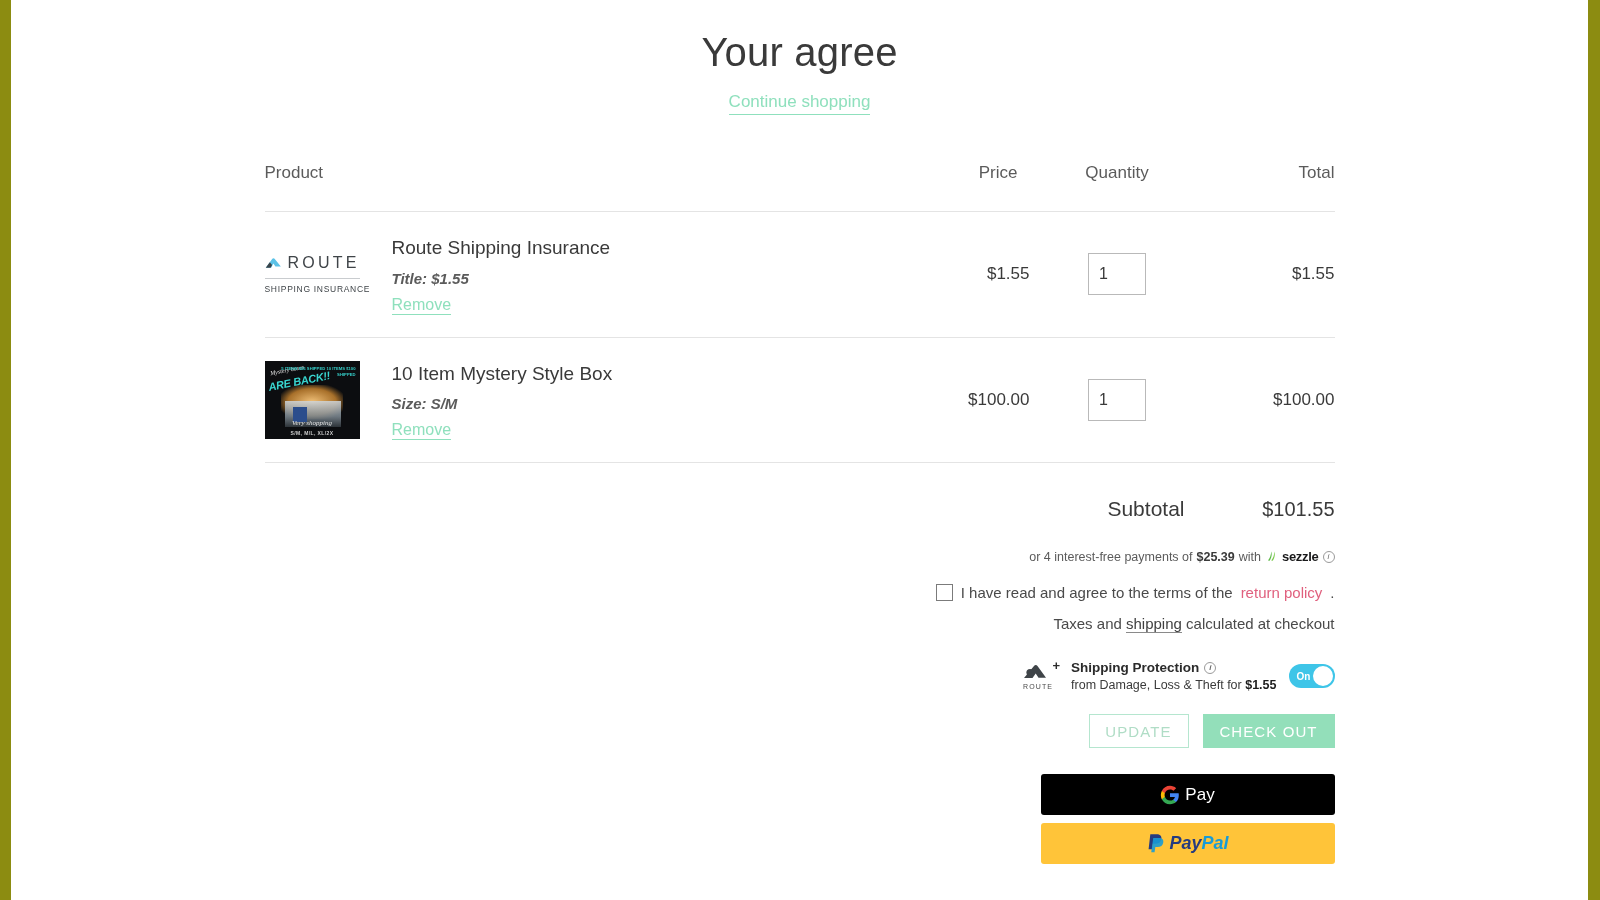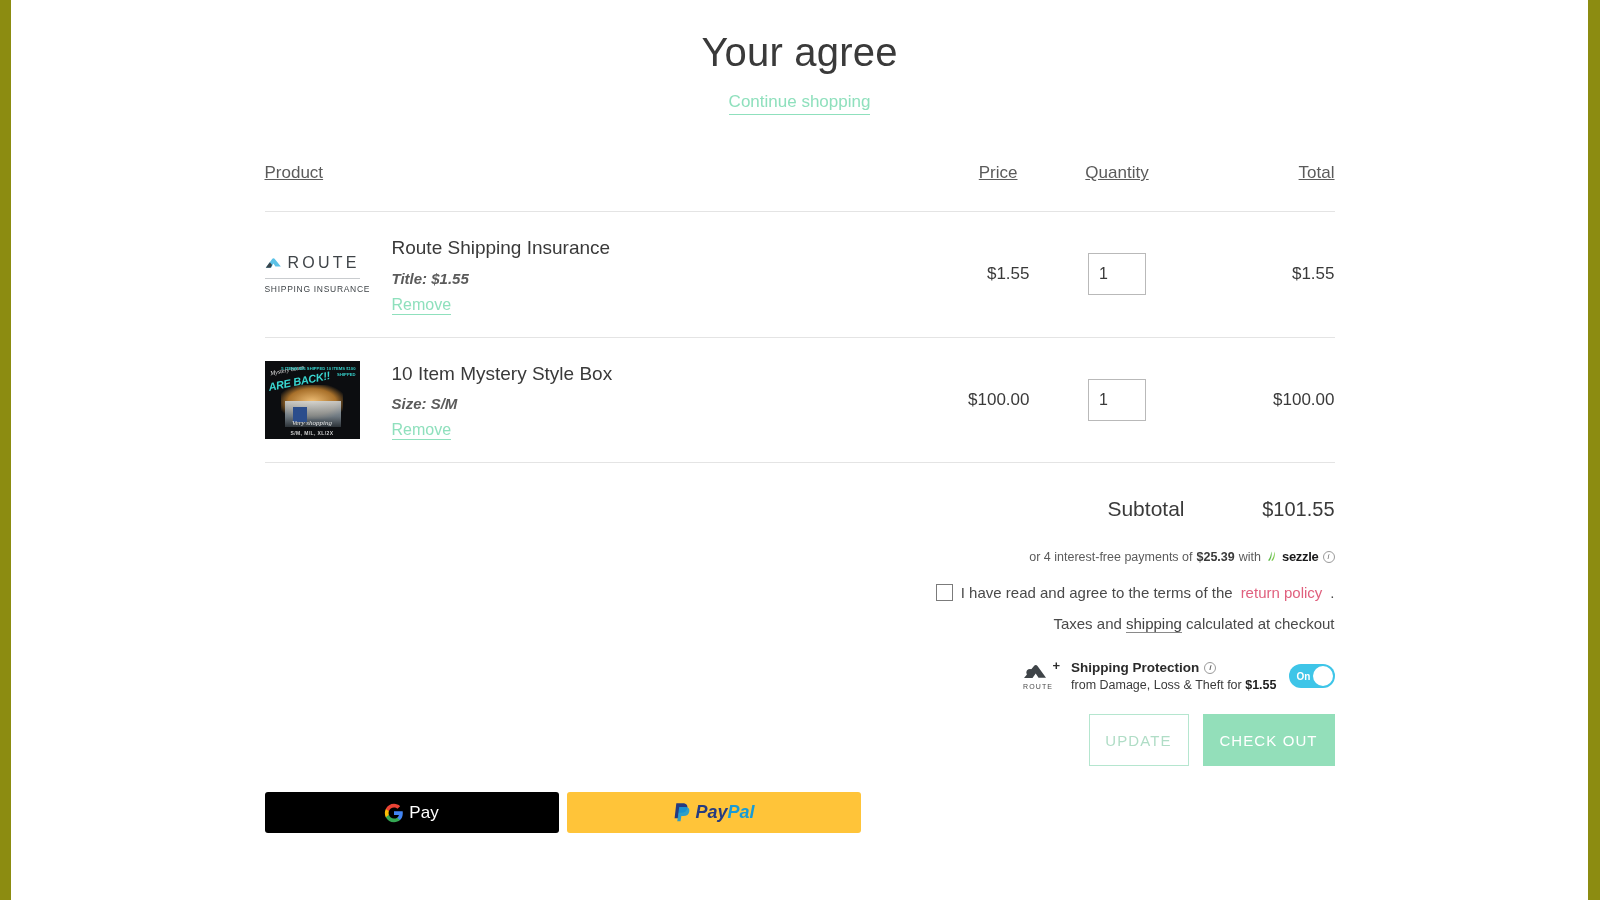--- a/index.html
+++ b/index.html
@@ -44,21 +44,20 @@
     cursor: pointer;
   }
 
   table.cart { width: 100%; border-collapse: collapse; margin-top: 48px; }
   table.cart thead th {
     font-weight: 400;
     font-size: 17px;
     color: #5b5b5b;
     padding-bottom: 28px;
     border-bottom: 1px solid #e4e4e4;
-    text-decoration: underline;
   }
   th.c-product { text-align: left; }
   th.c-price   { text-align: right; width: 150px; padding-right: 12px;}
   th.c-qty     { text-align: center; width: 175px; }
   th.c-total   { text-align: right; width: 130px; }
 
   table.cart tbody td {
     border-bottom: 1px solid #e4e4e4;
     padding: 22px 0;
     vertical-align: middle;
@@ -236,32 +235,32 @@
     border-radius: 50%; background: #fff;
   }
 
   
   .btn-row {
     margin-top: 22px;
     display: flex; justify-content: flex-end; gap: 14px;
   }
   .btn {
     border: none; cursor: pointer; font-family: "Liberation Sans", sans-serif;
-    font-size: 15px; letter-spacing: 1.1px; height: 52px;
+    font-size: 15px; letter-spacing: 1.1px; height: 34px;
   }
   .btn-update {
     width: 100px; background: #fff; border: 1px solid #b5e6cf; color: #b0ddc6;
   }
   .btn-checkout {
     width: 132px; background: #93dfba; color: #ffffff;
   }
 
   .express-col {
     margin-top: 26px;
-    display: flex; flex-direction: row; align-items: flex-end; gap: 8px;
+    display: flex; flex-direction: column; align-items: flex-end; gap: 8px;
   }
   .btn-express {
     width: 294px; height: 41px; border: none; border-radius: 3px;
     cursor: pointer; display: flex; align-items: center; justify-content: center;
   }
   .btn-gpay { background: #000000; }
   .gpay-text { font-size: 17px; color: #ffffff; letter-spacing: .1px; margin-left: 5px;}
   .btn-paypal { background: #ffc439; }
   .pp-text { font-size: 18px; font-weight: bold; font-style: italic; margin-left: 4px;}
   .pp-pay { color: #253b80; }

